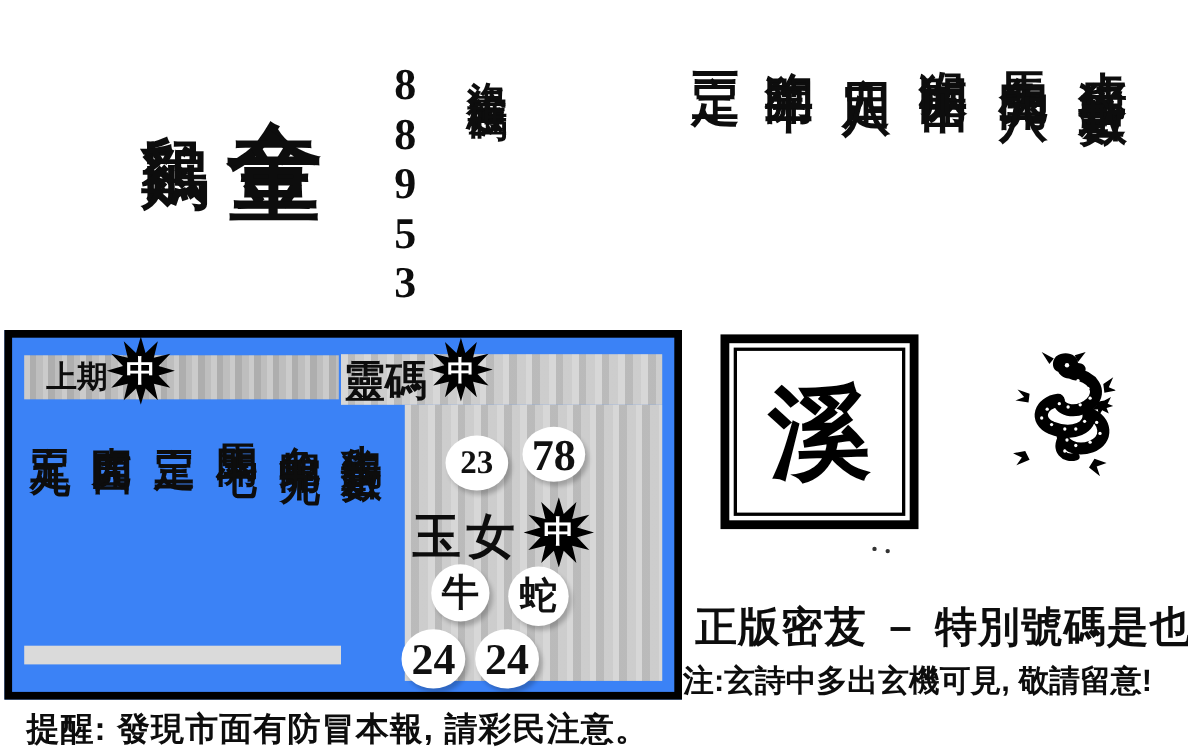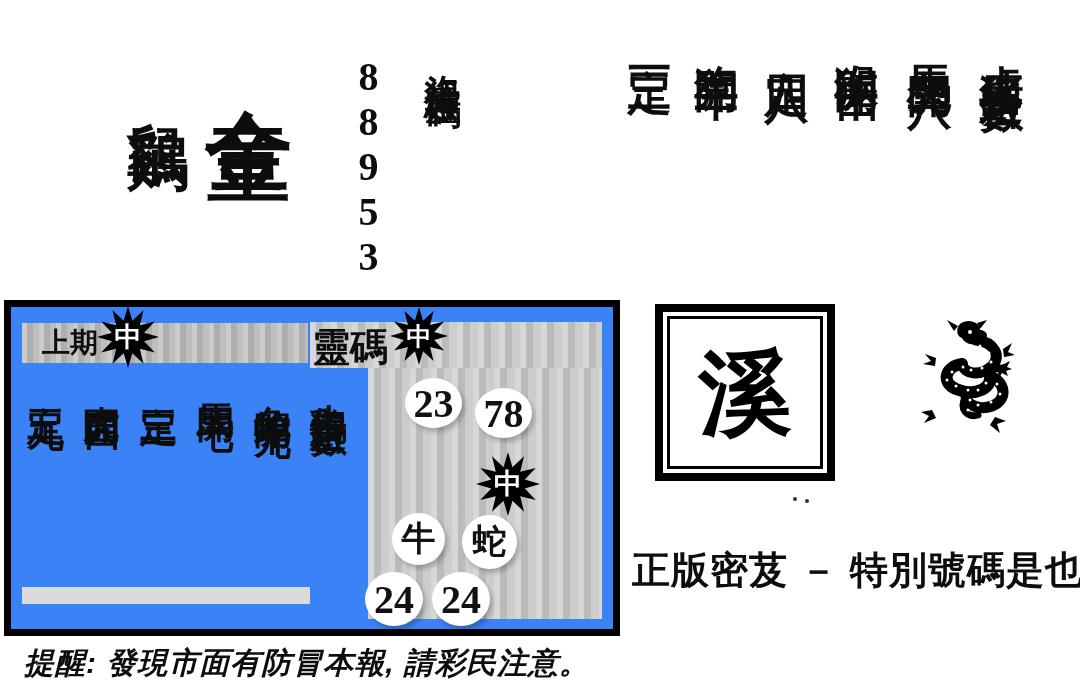--- a/index.html
+++ b/index.html
@@ -76,27 +76,28 @@
     <div class="graypanel" style="left:357px;top:61px;width:234px;height:251px;"></div>
 
     <div class="hlabel" style="left:301px;top:21px;font-size:38px;">靈碼</div>
     <div class="badge" style="left:379px;top:0px;width:58px;height:58px;">
       <svg viewBox="0 0 100 100">
         <polygon fill="#000" points="50,0 57,23.9 75,6.7 69.1,30.9 93.3,25 76.1,43 100,50 76.1,57 93.3,75 69.1,69.1 75,93.3 57,76.1 50,100 43,76.1 25,93.3 30.9,69.1 6.7,75 23.9,57 0,50 23.9,43 6.7,25 30.9,30.9 25,6.7 43,23.9"></polygon>
       </svg>
       <span class="badge-label" style="font-size:25px;">中</span>
     </div>
 
-    <div class="num-circle serifnum" style="left:394px;top:71px;width:57px;height:50px;font-size:40px;">
+    <div class="num-circle serifnum" style="left:394px;top:89px;width:57px;height:50px;font-size:30px;">
       <span>23</span>
     </div>
     <div class="num-circle serifnum" style="left:464px;top:81px;width:57px;height:50px;font-size:40px;">
       <span>78</span>
     </div>
 
+    <div class="hlabel" style="left:364px;top:160px;font-size:44px;letter-spacing:5px;">玉女</div>
     <div class="badge" style="left:465px;top:145px;width:64px;height:64px;">
       <svg viewBox="0 0 100 100">
         <polygon fill="#000" points="50,0 57,23.9 75,6.7 69.1,30.9 93.3,25 76.1,43 100,50 76.1,57 93.3,75 69.1,69.1 75,93.3 57,76.1 50,100 43,76.1 25,93.3 30.9,69.1 6.7,75 23.9,57 0,50 23.9,43 6.7,25 30.9,30.9 25,6.7 43,23.9"></polygon>
       </svg>
       <span class="badge-label" style="font-size:28px;">中</span>
     </div>
 
     <div class="num-circle" style="left:381px;top:206px;width:53px;height:52px;font-size:34px;font-weight:700;">
       <span>牛</span>
     </div>
@@ -154,15 +155,16 @@
       <circle cx="79" cy="64" r="1.5"></circle>
         <circle cx="82" cy="74" r="1.5"></circle>
         <circle cx="73" cy="82" r="1.5"></circle>
       <circle cx="60" cy="85" r="1.5"></circle>
         <circle cx="52" cy="80" r="1.5"></circle>
         <circle cx="50" cy="90" r="1.5"></circle>
     </g>
   </svg>
 
   <div class="footer-line" style="left:632px;top:545px;font-size:38px;letter-spacing:1px;">正版密芨 － 特別號碼是也</div>
-  <div class="footer-line" style="left:24px;top:643px;font-size:30px;letter-spacing:1px;font-style:italic;">提醒: 發現市面有防冒本報, 請彩民注意。</div>
+  <div class="footer-line" style="left:621px;top:600px;font-size:28px;">注:玄詩中多出玄機可見, 敬請留意!</div>
+  <div class="footer-line" style="left:24px;top:643px;font-size:30px;letter-spacing:1px;">提醒: 發現市面有防冒本報, 請彩民注意。</div>
 
 </div>
 
 </body></html>

